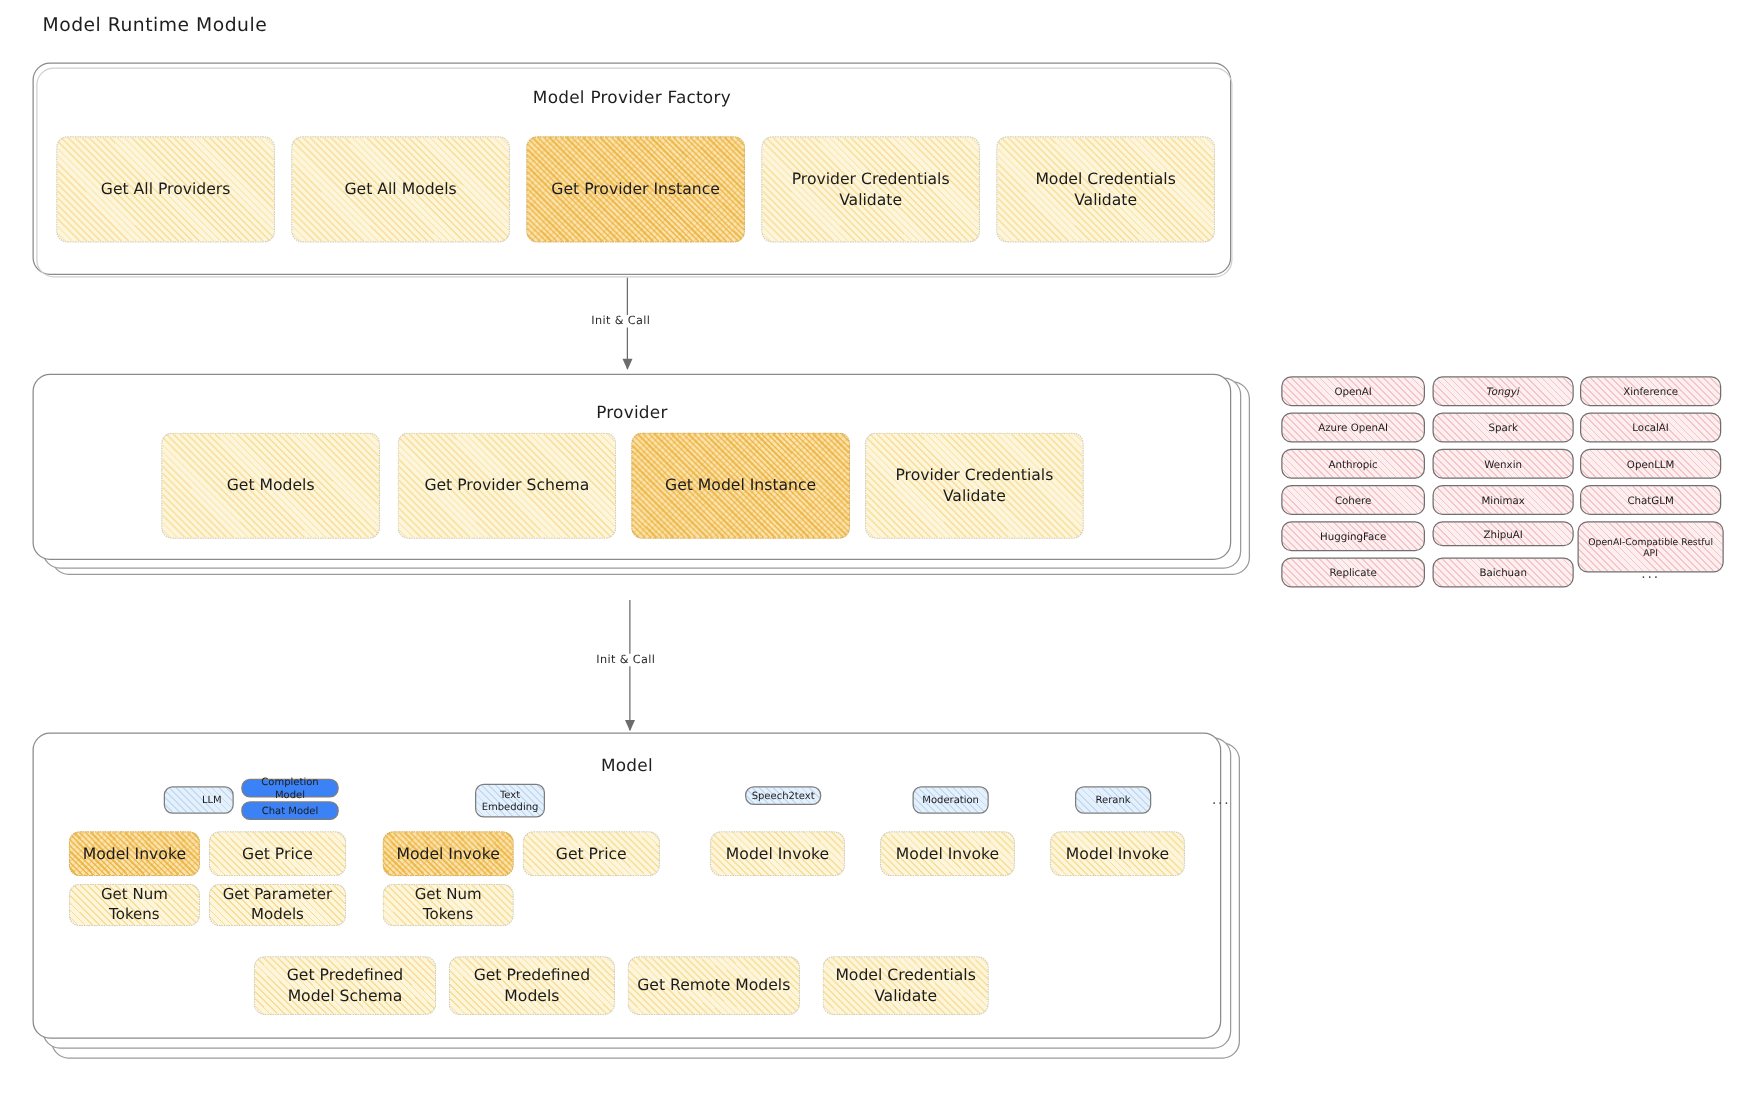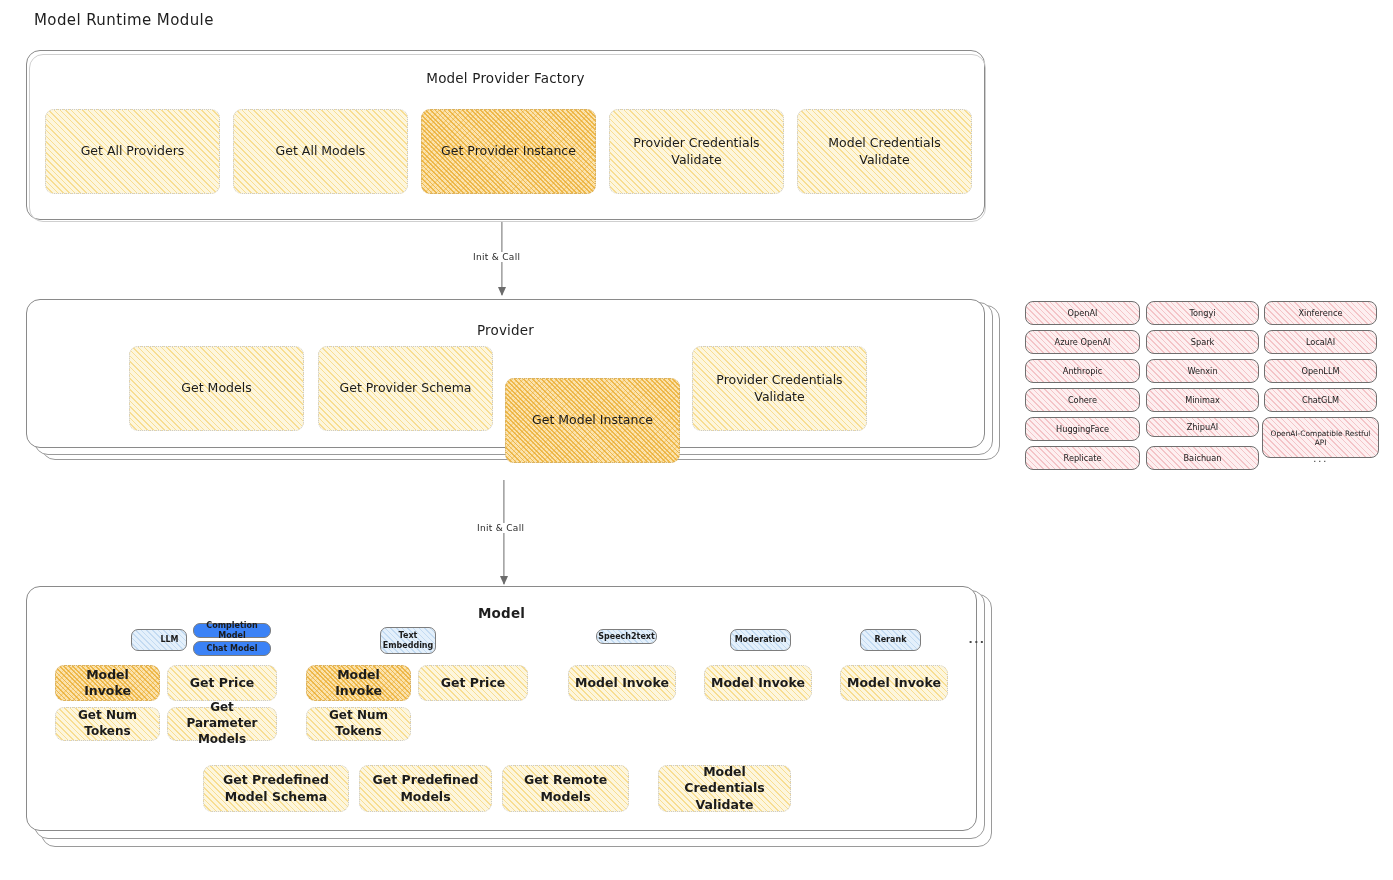--- a/index.html
+++ b/index.html
@@ -209,34 +209,34 @@
   <div class="arrow-label" style="left:470px; top:252px;">Init &amp; Call</div>
 
   <div class="stack-layer" style="left:41px; top:305px; width:959px; height:155px; z-index:0;"></div>
   <div class="stack-layer" style="left:34px; top:302px; width:959px; height:153px; z-index:1;"></div>
 
   <div class="panel" style="left:26px; top:299px; width:959px; height:149px; z-index:2;">
     <div class="panel-title" style="top:22px;">Provider</div>
 
     <div class="node" style="left:102px; top:46px; width:175px; height:85px;">Get Models</div>
     <div class="node" style="left:291px; top:46px; width:175px; height:85px;">Get Provider Schema</div>
-    <div class="node hi" style="left:478px; top:46px; width:175px; height:85px;margin-top:32px;">Get Model Instance</div>
+    <div class="node hi" style="left:478px; top:46px; width:175px; height:85px;">Get Model Instance</div>
     <div class="node" style="left:665px; top:46px; width:175px; height:85px;">Provider Credentials Validate</div>
   </div>
 
   <div style="position:absolute; left:0; top:0; z-index:3;">
 
     <div class="chip" style="left:1025px; top:301px; width:115px; height:24px;">OpenAI</div>
     <div class="chip" style="left:1025px; top:330px; width:115px; height:24px;">Azure OpenAI</div>
     <div class="chip" style="left:1025px; top:359px; width:115px; height:24px;">Anthropic</div>
     <div class="chip" style="left:1025px; top:388px; width:115px; height:24px;">Cohere</div>
     <div class="chip" style="left:1025px; top:417px; width:115px; height:24px;">HuggingFace</div>
     <div class="chip" style="left:1025px; top:446px; width:115px; height:24px;">Replicate</div>
 
-    <div class="chip" style="left:1146px; top:301px; width:113px; height:24px;">Tongyi</div>
+    <div class="chip" style="left:1146px; top:301px; width:113px; height:24px;font-style:italic;">Tongyi</div>
     <div class="chip" style="left:1146px; top:330px; width:113px; height:24px;">Spark</div>
     <div class="chip" style="left:1146px; top:359px; width:113px; height:24px;">Wenxin</div>
     <div class="chip" style="left:1146px; top:388px; width:113px; height:24px;">Minimax</div>
     <div class="chip" style="left:1146px; top:417px; width:113px; height:20px;">ZhipuAI</div>
     <div class="chip" style="left:1146px; top:446px; width:113px; height:24px;">Baichuan</div>
 
     <div class="chip" style="left:1264px; top:301px; width:113px; height:24px;">Xinference</div>
     <div class="chip" style="left:1264px; top:330px; width:113px; height:24px;">LocalAI</div>
     <div class="chip" style="left:1264px; top:359px; width:113px; height:24px;">OpenLLM</div>
     <div class="chip" style="left:1264px; top:388px; width:113px; height:24px;">ChatGLM</div>
@@ -246,21 +246,21 @@
 
   <div class="arrow" style="left:496px; top:480px; width:16px; height:104px;">
     <div class="line"></div>
     <div class="head"></div>
   </div>
   <div class="arrow-label" style="left:474px; top:523px;">Init &amp; Call</div>
 
   <div class="stack-layer" style="left:41px; top:594px; width:951px; height:253px; z-index:0;"></div>
   <div class="stack-layer" style="left:34px; top:590px; width:951px; height:249px; z-index:1;"></div>
 
-  <div class="panel" style="left:26px; top:586px; width:951px; height:245px; z-index:2;font-weight:bold;">
+  <div class="panel" style="left:26px; top:586px; width:951px; height:245px; z-index:2;">
     <div class="panel-title" style="top:18px;">Model</div>
 
     <div class="tag" style="left:104px; top:42px; width:56px; height:22px;padding-left:24px;">LLM</div>
     <div class="tag plain" style="left:166px; top:36px; width:78px; height:15px;">Completion Model</div>
     <div class="tag plain" style="left:166px; top:54px; width:78px; height:15px;">Chat Model</div>
 
     <div class="node hi" style="left:28px; top:78px; width:105px; height:36px;">Model Invoke</div>
     <div class="node" style="left:140px; top:78px; width:110px; height:36px;">Get Price</div>
     <div class="node" style="left:28px; top:120px; width:105px; height:34px; font-size:12px;">Get Num Tokens</div>
     <div class="node" style="left:140px; top:120px; width:110px; height:34px; font-size:12px;">Get Parameter Models</div>
@@ -277,17 +277,17 @@
     <div class="tag" style="left:703px; top:42px; width:61px; height:22px;">Moderation</div>
     <div class="node" style="left:677px; top:78px; width:108px; height:36px;">Model Invoke</div>
 
     <div class="tag" style="left:833px; top:42px; width:61px; height:22px;">Rerank</div>
     <div class="node" style="left:813px; top:78px; width:108px; height:36px;">Model Invoke</div>
 
     <div class="ellipsis" style="left:940px; top:46px; width:20px;">...</div>
 
     <div class="node" style="left:176px; top:178px; width:146px; height:47px;">Get Predefined Model Schema</div>
     <div class="node" style="left:332px; top:178px; width:133px; height:47px;">Get Predefined Models</div>
-    <div class="node" style="left:475px; top:178px; width:127px; height:47px;">Get Remote Models</div>
+    <div class="node" style="left:475px; top:178px; width:138px; height:47px;">Get Remote Models</div>
     <div class="node" style="left:631px; top:178px; width:133px; height:47px;">Model Credentials Validate</div>
   </div>
 
 </div>
 
 </body></html>

